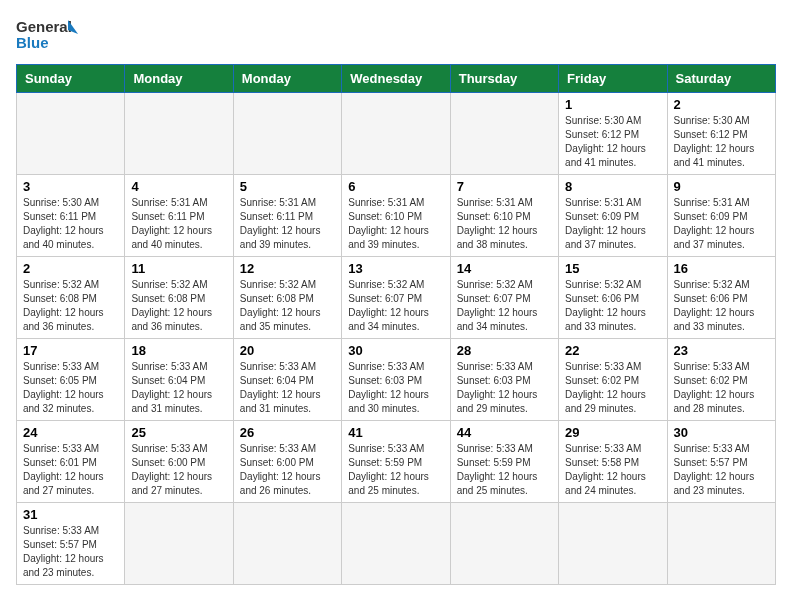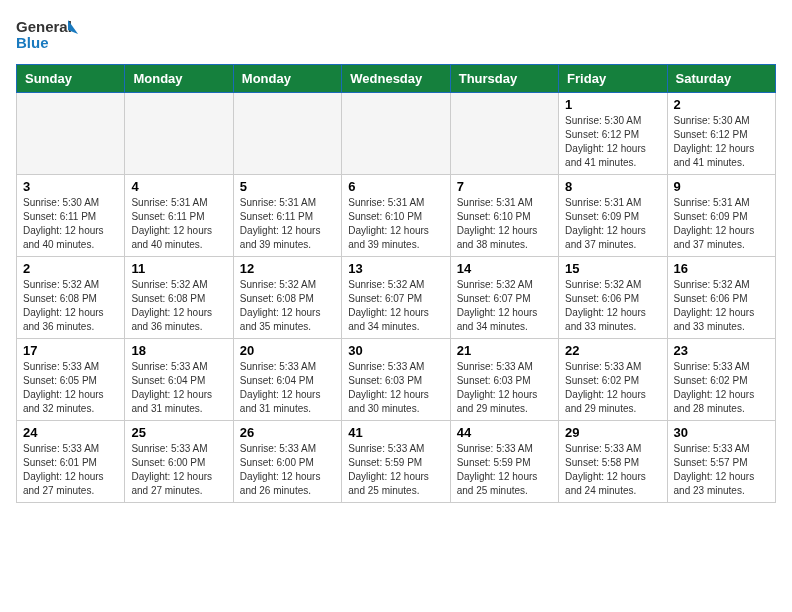--- a/index.html
+++ b/index.html
@@ -231,21 +231,21 @@
 Sunset: 6:04 PM
 Daylight: 12 hours and 31 minutes.</div>
         </td>
         <td>
           <span class="day-num">30</span>
           <div class="day-info" style="white-space: pre-line;">Sunrise: 5:33 AM
 Sunset: 6:03 PM
 Daylight: 12 hours and 30 minutes.</div>
         </td>
         <td>
-          <span class="day-num">21</span>
+          <span class="day-num">28</span>
           <div class="day-info" style="white-space: pre-line;">Sunrise: 5:33 AM
 Sunset: 6:03 PM
 Daylight: 12 hours and 29 minutes.</div>
         </td>
         <td>
           <span class="day-num">22</span>
           <div class="day-info" style="white-space: pre-line;">Sunrise: 5:33 AM
 Sunset: 6:02 PM
 Daylight: 12 hours and 29 minutes.</div>
         </td>
@@ -292,15 +292,29 @@
           <div class="day-info" style="white-space: pre-line;">Sunrise: 5:33 AM
 Sunset: 5:58 PM
 Daylight: 12 hours and 24 minutes.</div>
         </td>
         <td>
           <span class="day-num">30</span>
           <div class="day-info" style="white-space: pre-line;">Sunrise: 5:33 AM
 Sunset: 5:57 PM
 Daylight: 12 hours and 23 minutes.</div>
         </td>
+      </tr>
+      <tr>
+        <td>
+          <span class="day-num">31</span>
+          <div class="day-info" style="white-space: pre-line;">Sunrise: 5:33 AM
+Sunset: 5:57 PM
+Daylight: 12 hours and 23 minutes.</div>
+        </td>
+        <td class="last-row"></td>
+        <td class="last-row"></td>
+        <td class="last-row"></td>
+        <td class="last-row"></td>
+        <td class="last-row"></td>
+        <td class="last-row"></td>
       </tr>
     </tbody>
 </table>
 
 </body></html>

